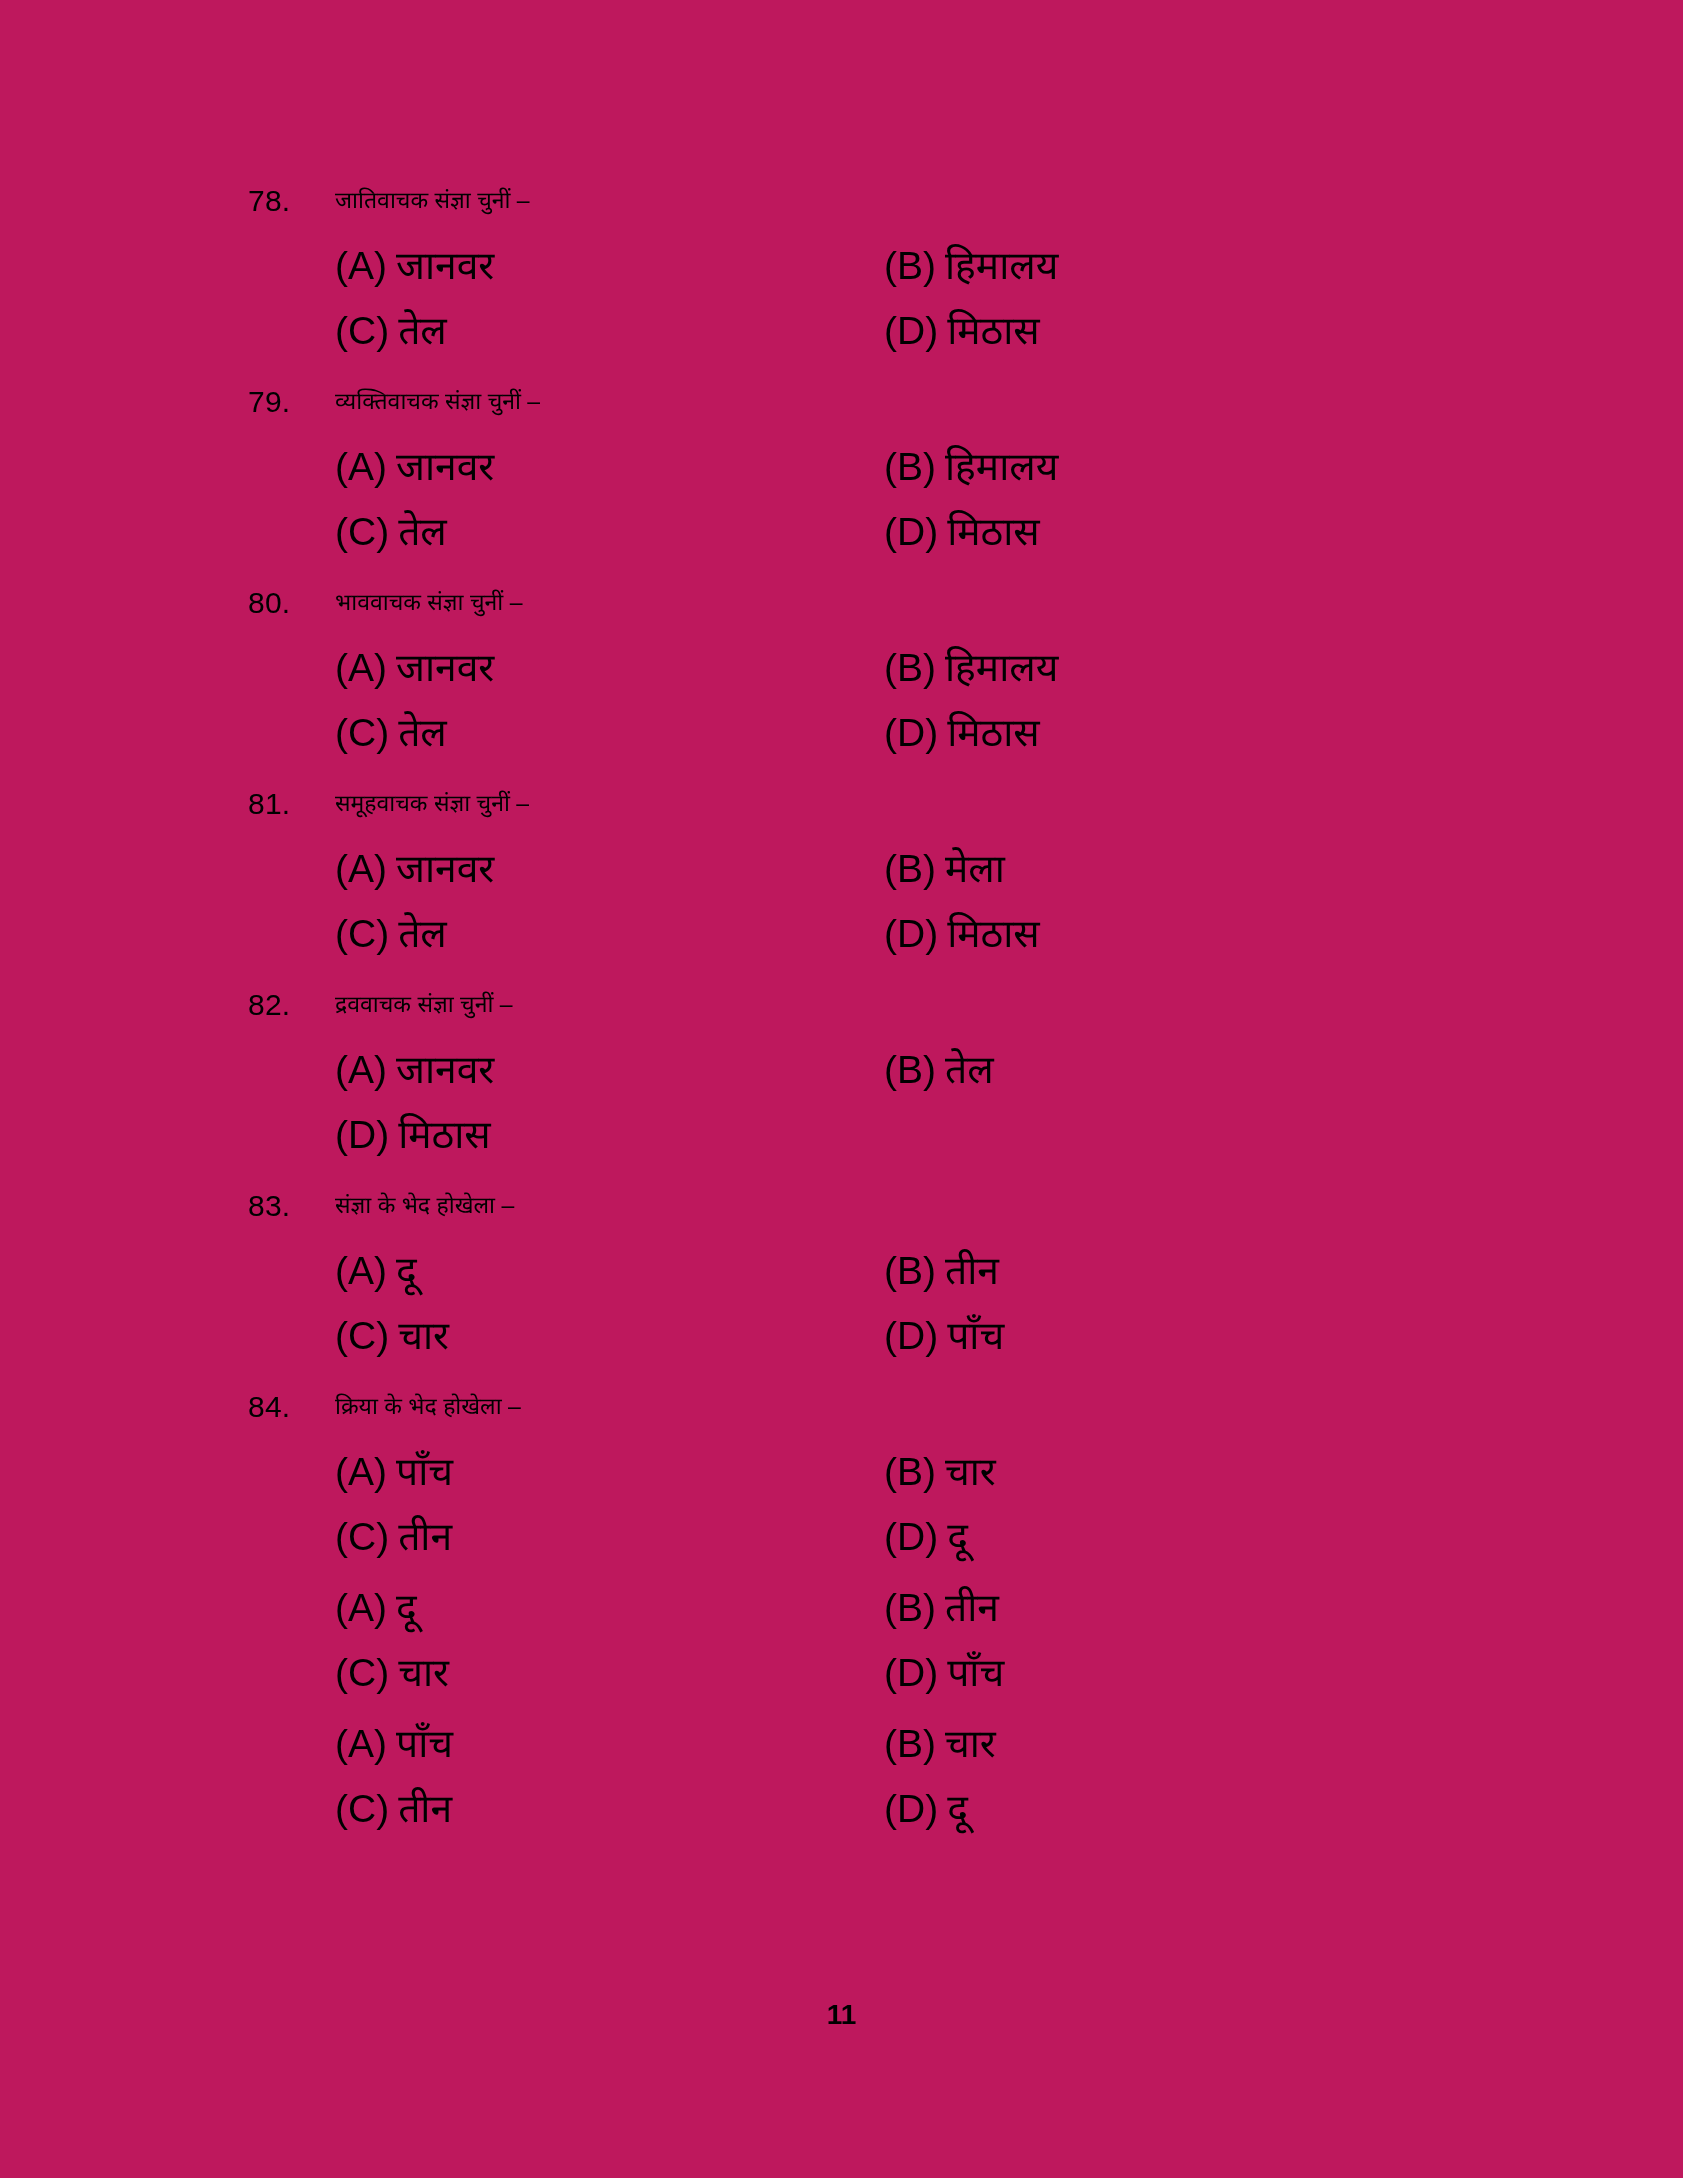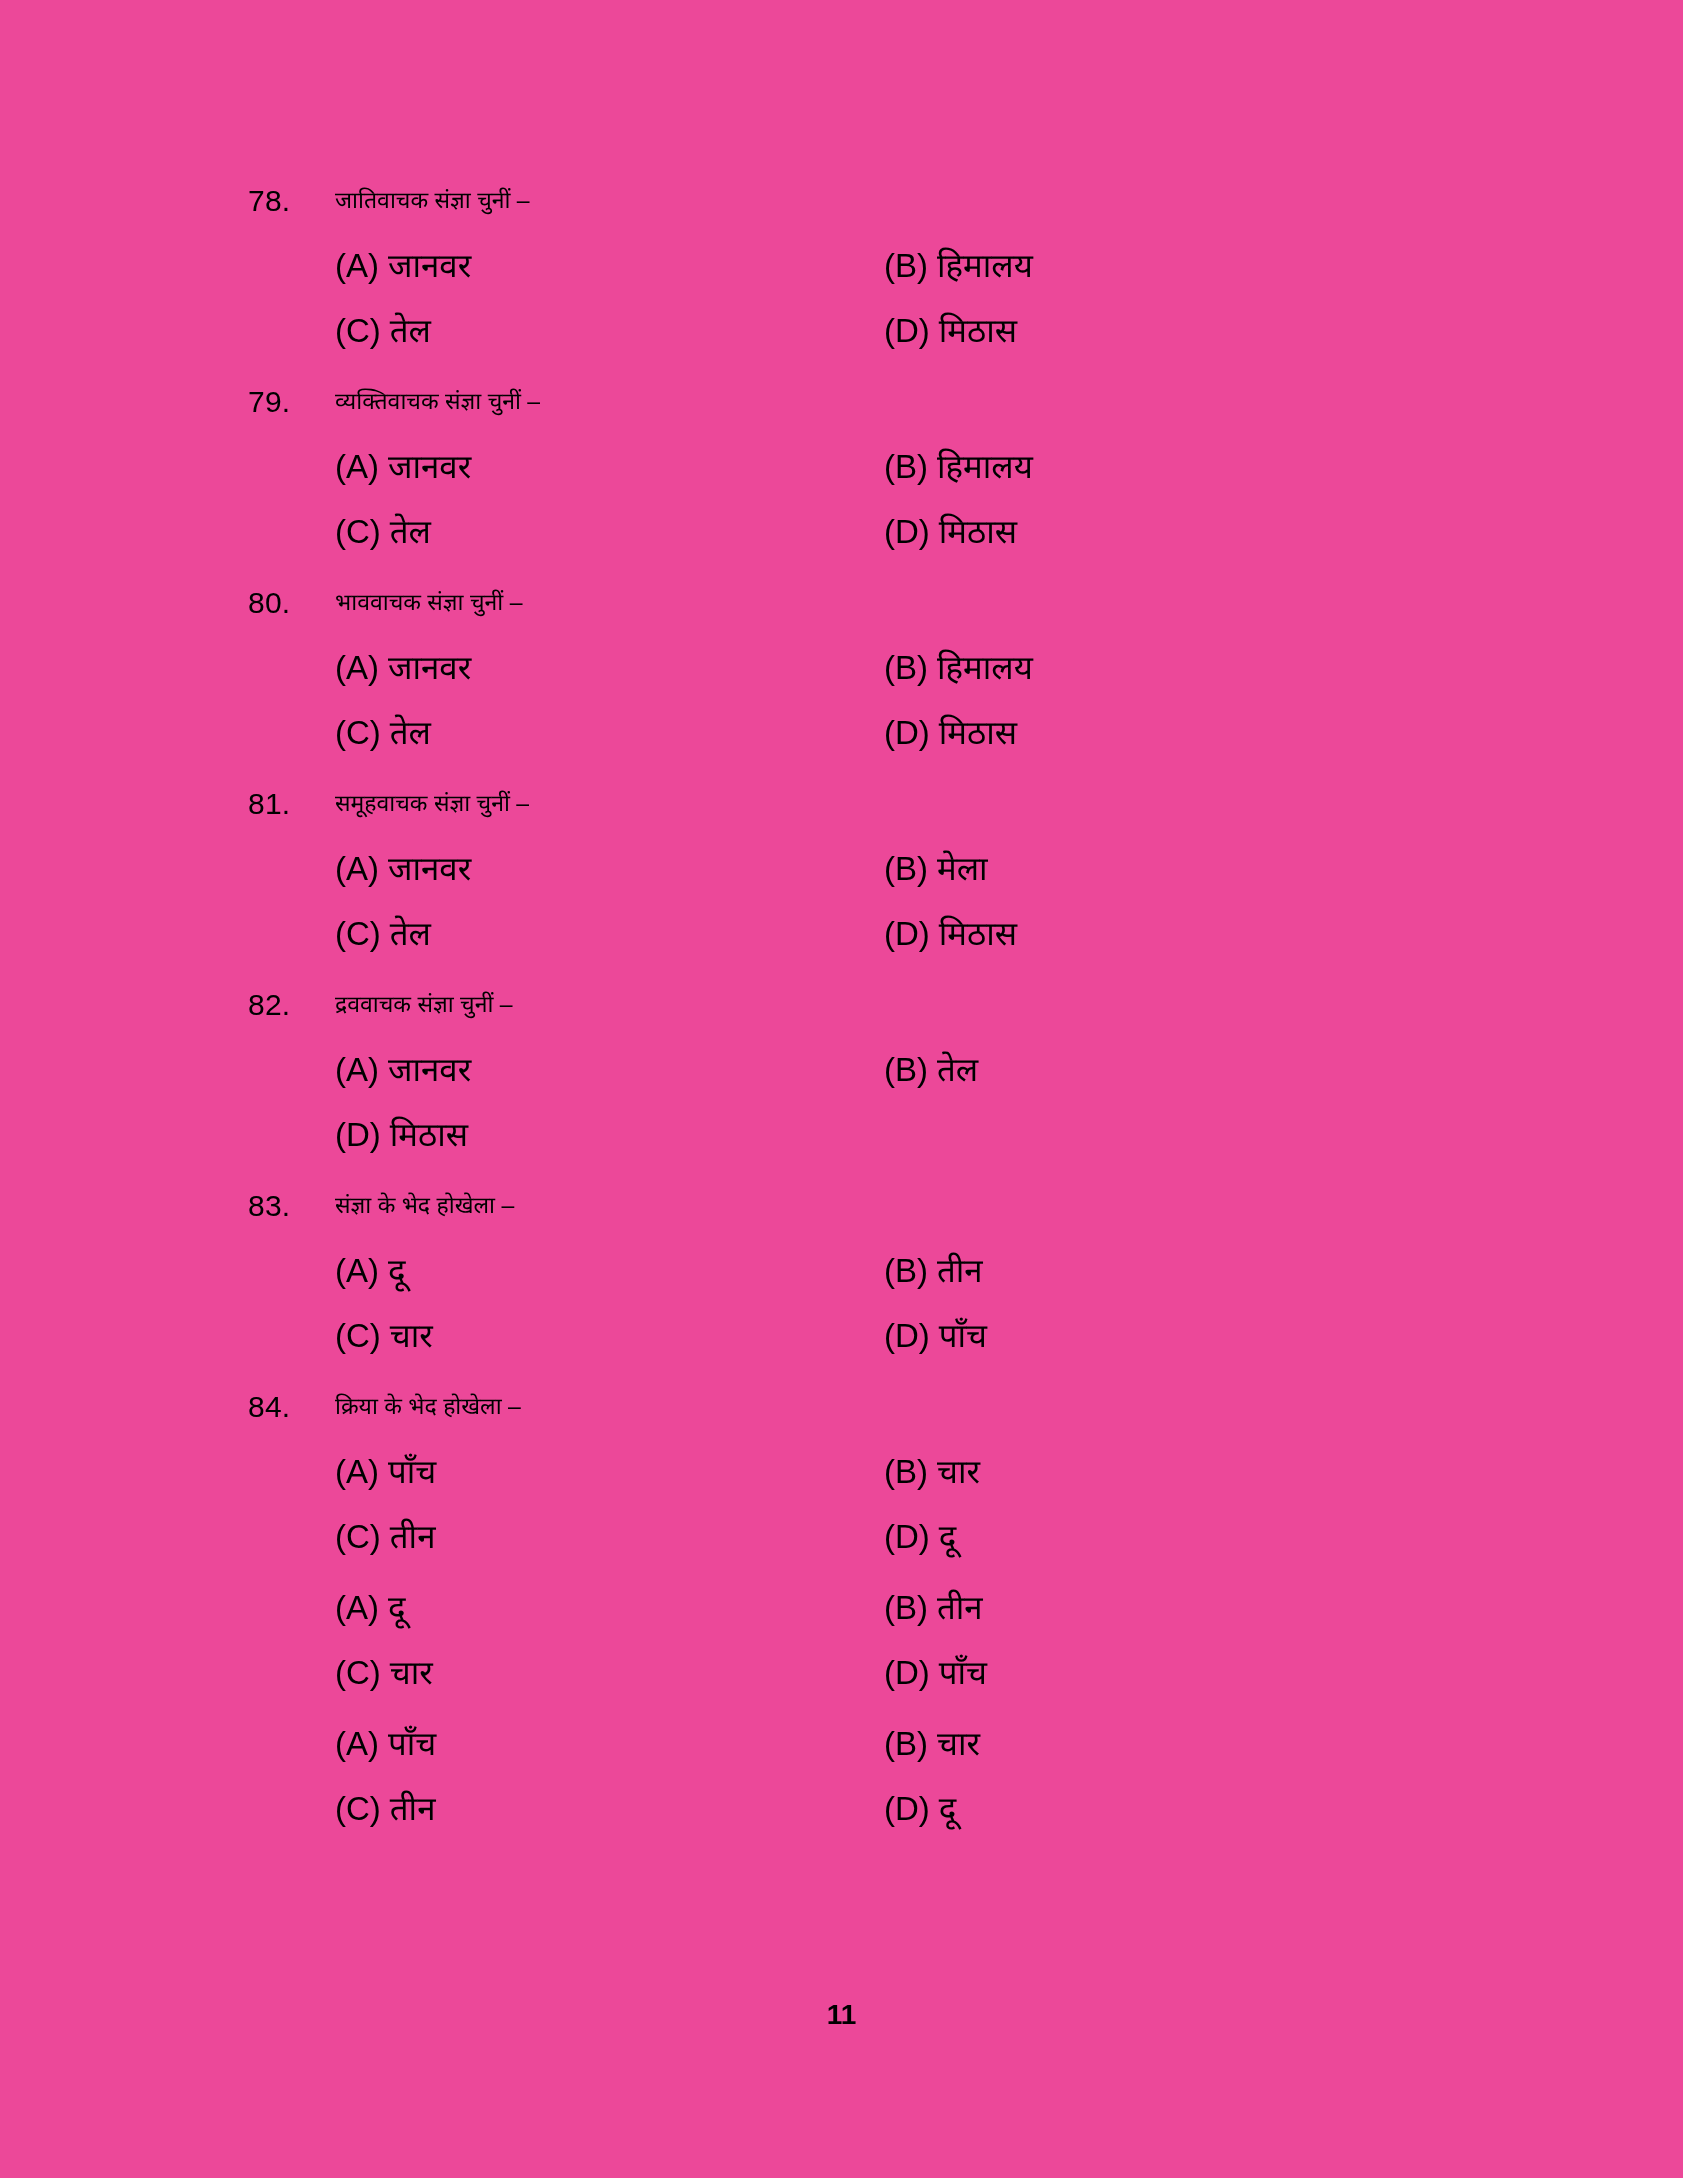--- a/index.html
+++ b/index.html
@@ -15,21 +15,21 @@
     color: #000000;
     -webkit-font-smoothing: antialiased;
   }
 
   #page {
     position: absolute;
     left: 0;
     top: 0;
     width: 1683px;
     height: 2178px;
-    background: #ec4899;
+    background: #be185d;
     overflow: hidden;
   }
 
   .content {
     position: absolute;
     left: 248px;
     top: 168px;
     width: 1188px;
   }
 
@@ -59,21 +59,21 @@
     white-space: nowrap;
   }
 
   .options-row {
     display: flex;
     height: 65px;
     padding-left: 87px;
   }
 
   .opt {
-    font-size: 33px;
+    font-size: 39px;
     line-height: 65px;
     white-space: nowrap;
   }
 
   .opt-left {
     flex: 0 0 549px;
     width: 549px;
   }
 
   .opt-right {

